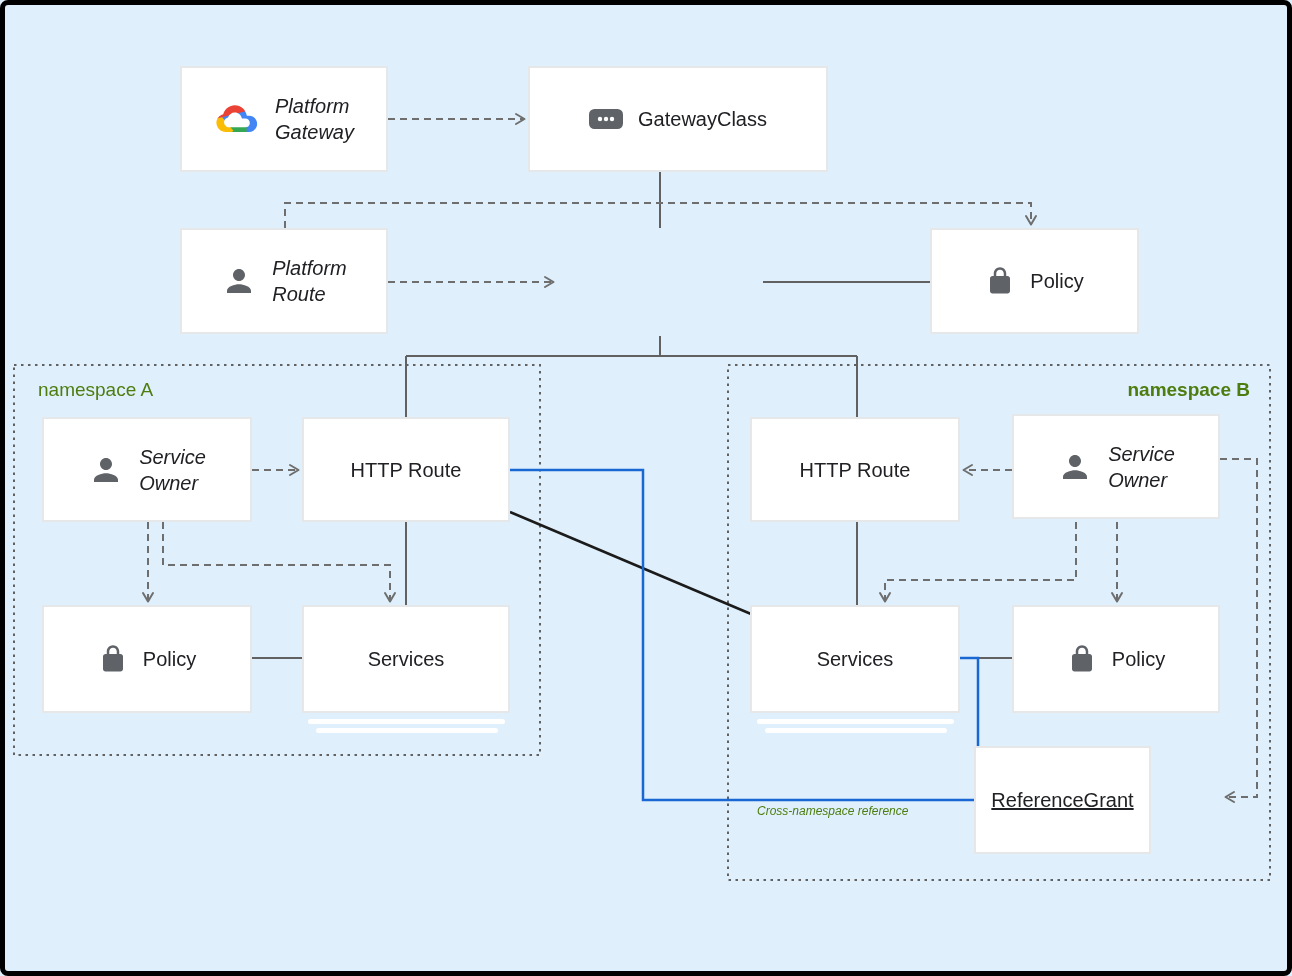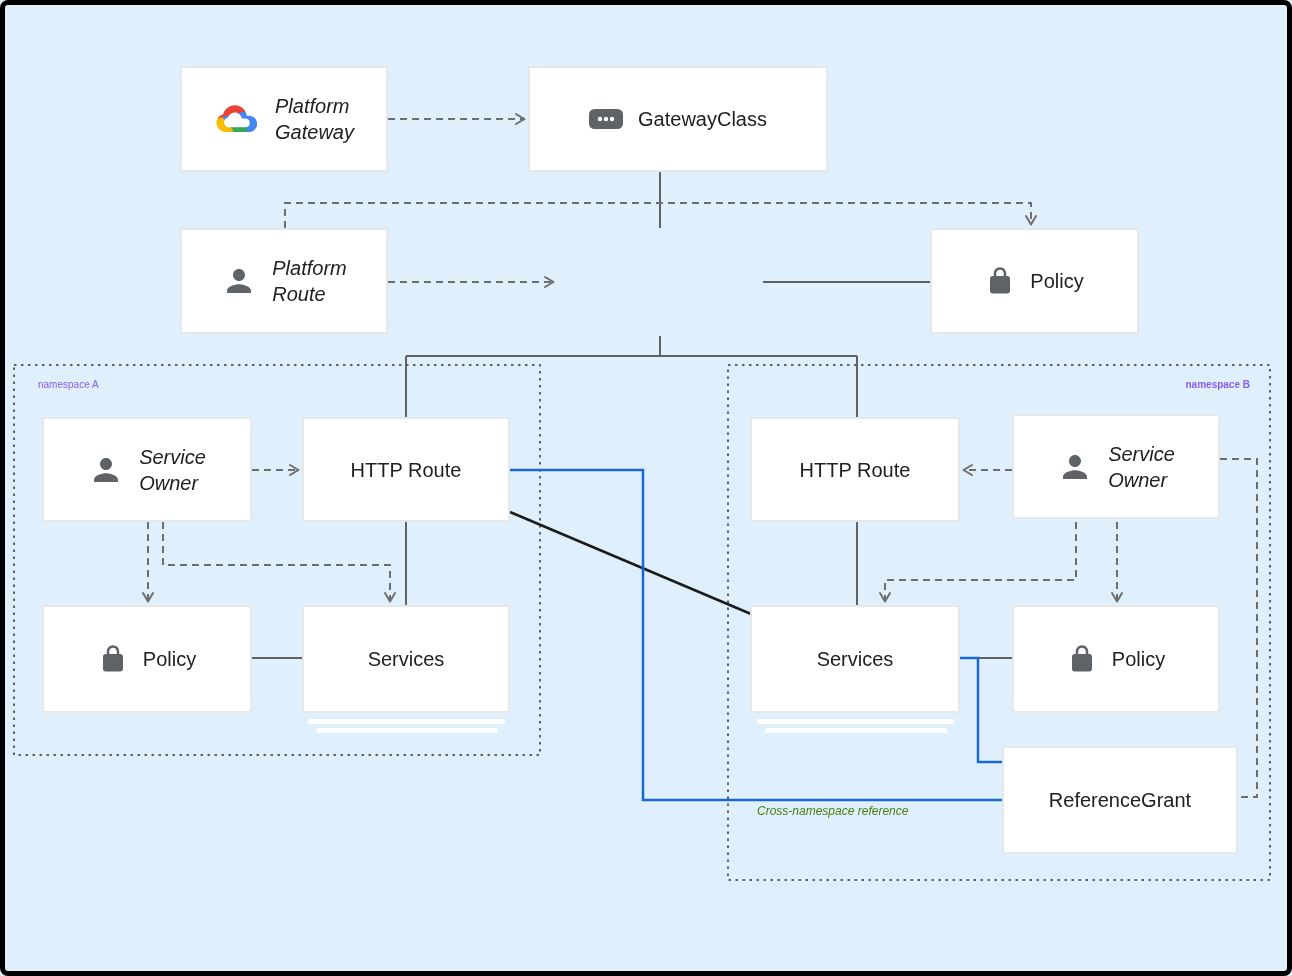--- a/index.html
+++ b/index.html
@@ -14,21 +14,21 @@
   }
   svg.wires{position:absolute;left:0;top:0;z-index:1;}
   .node{
     position:absolute;z-index:2;box-sizing:border-box;
     background:#ffffff;border:2px solid #e5e7e9;
     display:flex;align-items:center;justify-content:center;gap:15px;
     color:#202124;font-size:20px;line-height:1.3;
   }
   .node .lines{display:flex;flex-direction:column;text-align:left;font-style:italic;}
   .icon{display:flex;align-items:center;flex:0 0 auto;}
-  .ns-label{position:absolute;z-index:2;font-size:10px;color:#8b5cf6;}
+  .ns-label{position:absolute;z-index:2;font-size:19px;color:#4d7c0f;}
   .blue-label{position:absolute;z-index:2;font-size:12px;color:#4d7c0f;font-style:italic;}
   .stack-bar{position:absolute;z-index:2;background:#ffffff;border-radius:3px;}
 </style>
 </head>
 <body>
 
 <div class="stage">
 
   <svg class="wires" width="1292" height="976" viewBox="0 0 1292 976">
     <defs>
@@ -187,18 +187,18 @@
 
   <div class="node" style="left:1012px;top:605px;width:208px;height:108px;">
     <span class="icon">
       <svg width="30" height="30" viewBox="0 0 24 24" fill="#5f6368">
         <path d="M18 8h-1V6c0-2.76-2.24-5-5-5S7 3.24 7 6v2H6c-1.1 0-2 .9-2 2v10c0 1.1.9 2 2 2h12c1.1 0 2-.9 2-2V10c0-1.1-.9-2-2-2zM9 6c0-1.66 1.34-3 3-3s3 1.34 3 3v2H9V6zm3 11c1.1 0 2-.9 2-2s-.9-2-2-2-2 .9-2 2 .9 2 2 2z"></path>
       </svg>
     </span>
     <span>Policy</span>
   </div>
 
-  <div class="node" style="left:1002px;top:746px;width:236px;height:108px;">
+  <div class="node" style="left:974px;top:746px;width:177px;height:108px;text-decoration:underline;">
     <span>ReferenceGrant</span>
   </div>
 
   <div class="frame"></div>
 </div>
 
 </body></html>

